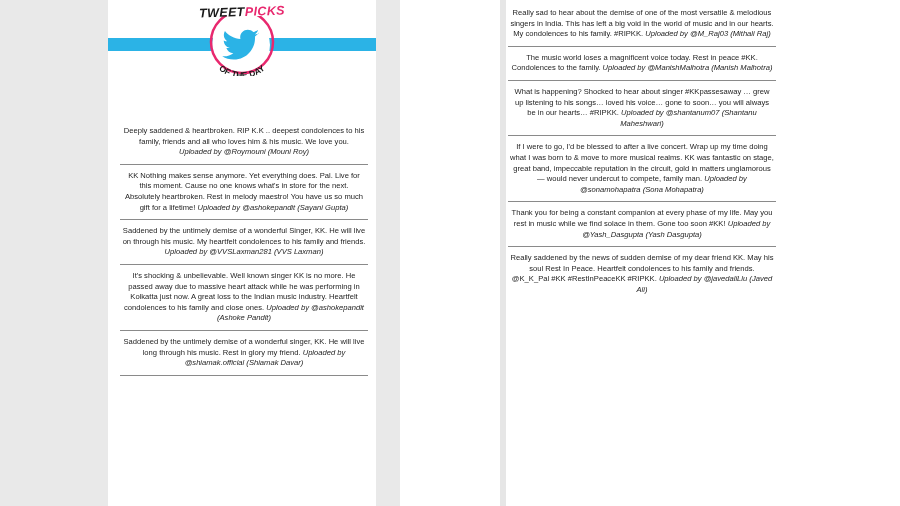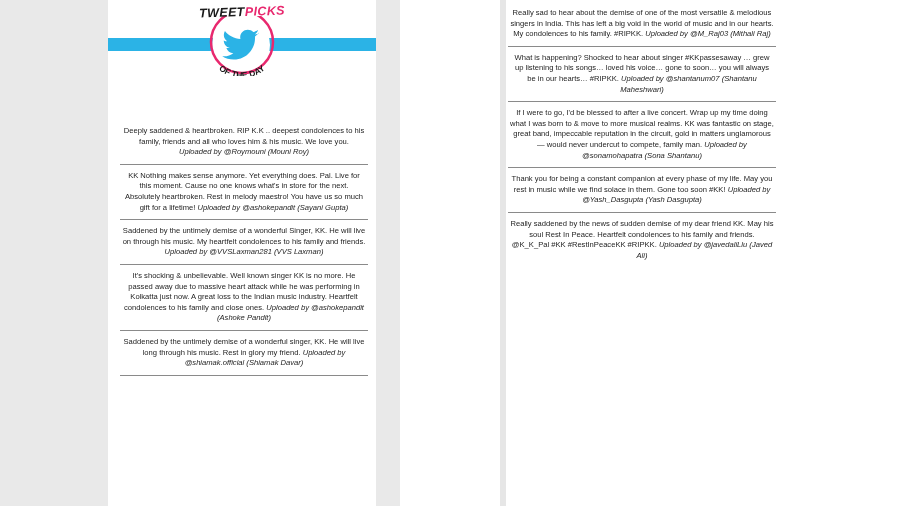--- a/index.html
+++ b/index.html
@@ -246,28 +246,33 @@
 
   <div class="col col-right">
     <div class="right-spine"></div>
     <div class="quotes-right">
       <div class="quote">
         <span class="body">Really sad to hear about the demise of one of the most versatile &amp; melodious singers in India. This has left a big void in the world of music and in our hearts. My condolences to his family. #RIPKK.</span>
         <span class="uploaded">Uploaded by</span>
         <span class="handle">@M_Raj03 (Mithali Raj)</span>
       </div>
       <div class="quote">
+        <span class="body">The music world loses a magnificent voice today. Rest in peace #KK. Condolences to the family.</span>
+        <span class="uploaded">Uploaded by</span>
+        <span class="handle">@ManishMalhotra (Manish Malhotra)</span>
+      </div>
+      <div class="quote">
         <span class="body">What is happening? Shocked to hear about singer #KKpassesaway … grew up listening to his songs… loved his voice… gone to soon… you will always be in our hearts… #RIPKK.</span>
         <span class="uploaded">Uploaded by</span>
         <span class="handle">@shantanum07 (Shantanu Maheshwari)</span>
       </div>
       <div class="quote">
         <span class="body">If I were to go, I'd be blessed to after a live concert. Wrap up my time doing what I was born to &amp; move to more musical realms. KK was fantastic on stage, great band, impeccable reputation in the circuit, gold in matters unglamorous — would never undercut to compete, family man.</span>
         <span class="uploaded">Uploaded by</span>
-        <span class="handle">@sonamohapatra (Sona Shantanu)</span>
+        <span class="handle">@sonamohapatra (Sona Mohapatra)</span>
       </div>
       <div class="quote">
         <span class="body">Thank you for being a constant companion at every phase of my life. May you rest in music while we find solace in them. Gone too soon #KK!</span>
         <span class="uploaded">Uploaded by</span>
         <span class="handle">@Yash_Dasgupta (Yash Dasgupta)</span>
       </div>
       <div class="quote">
         <span class="body">Really saddened by the news of sudden demise of my dear friend KK. May his soul Rest In Peace. Heartfelt condolences to his family and friends. @K_K_Pal #KK #RestInPeaceKK #RIPKK.</span>
         <span class="uploaded">Uploaded by</span>
         <span class="handle">@javedaliLlu (Javed Ali)</span>

